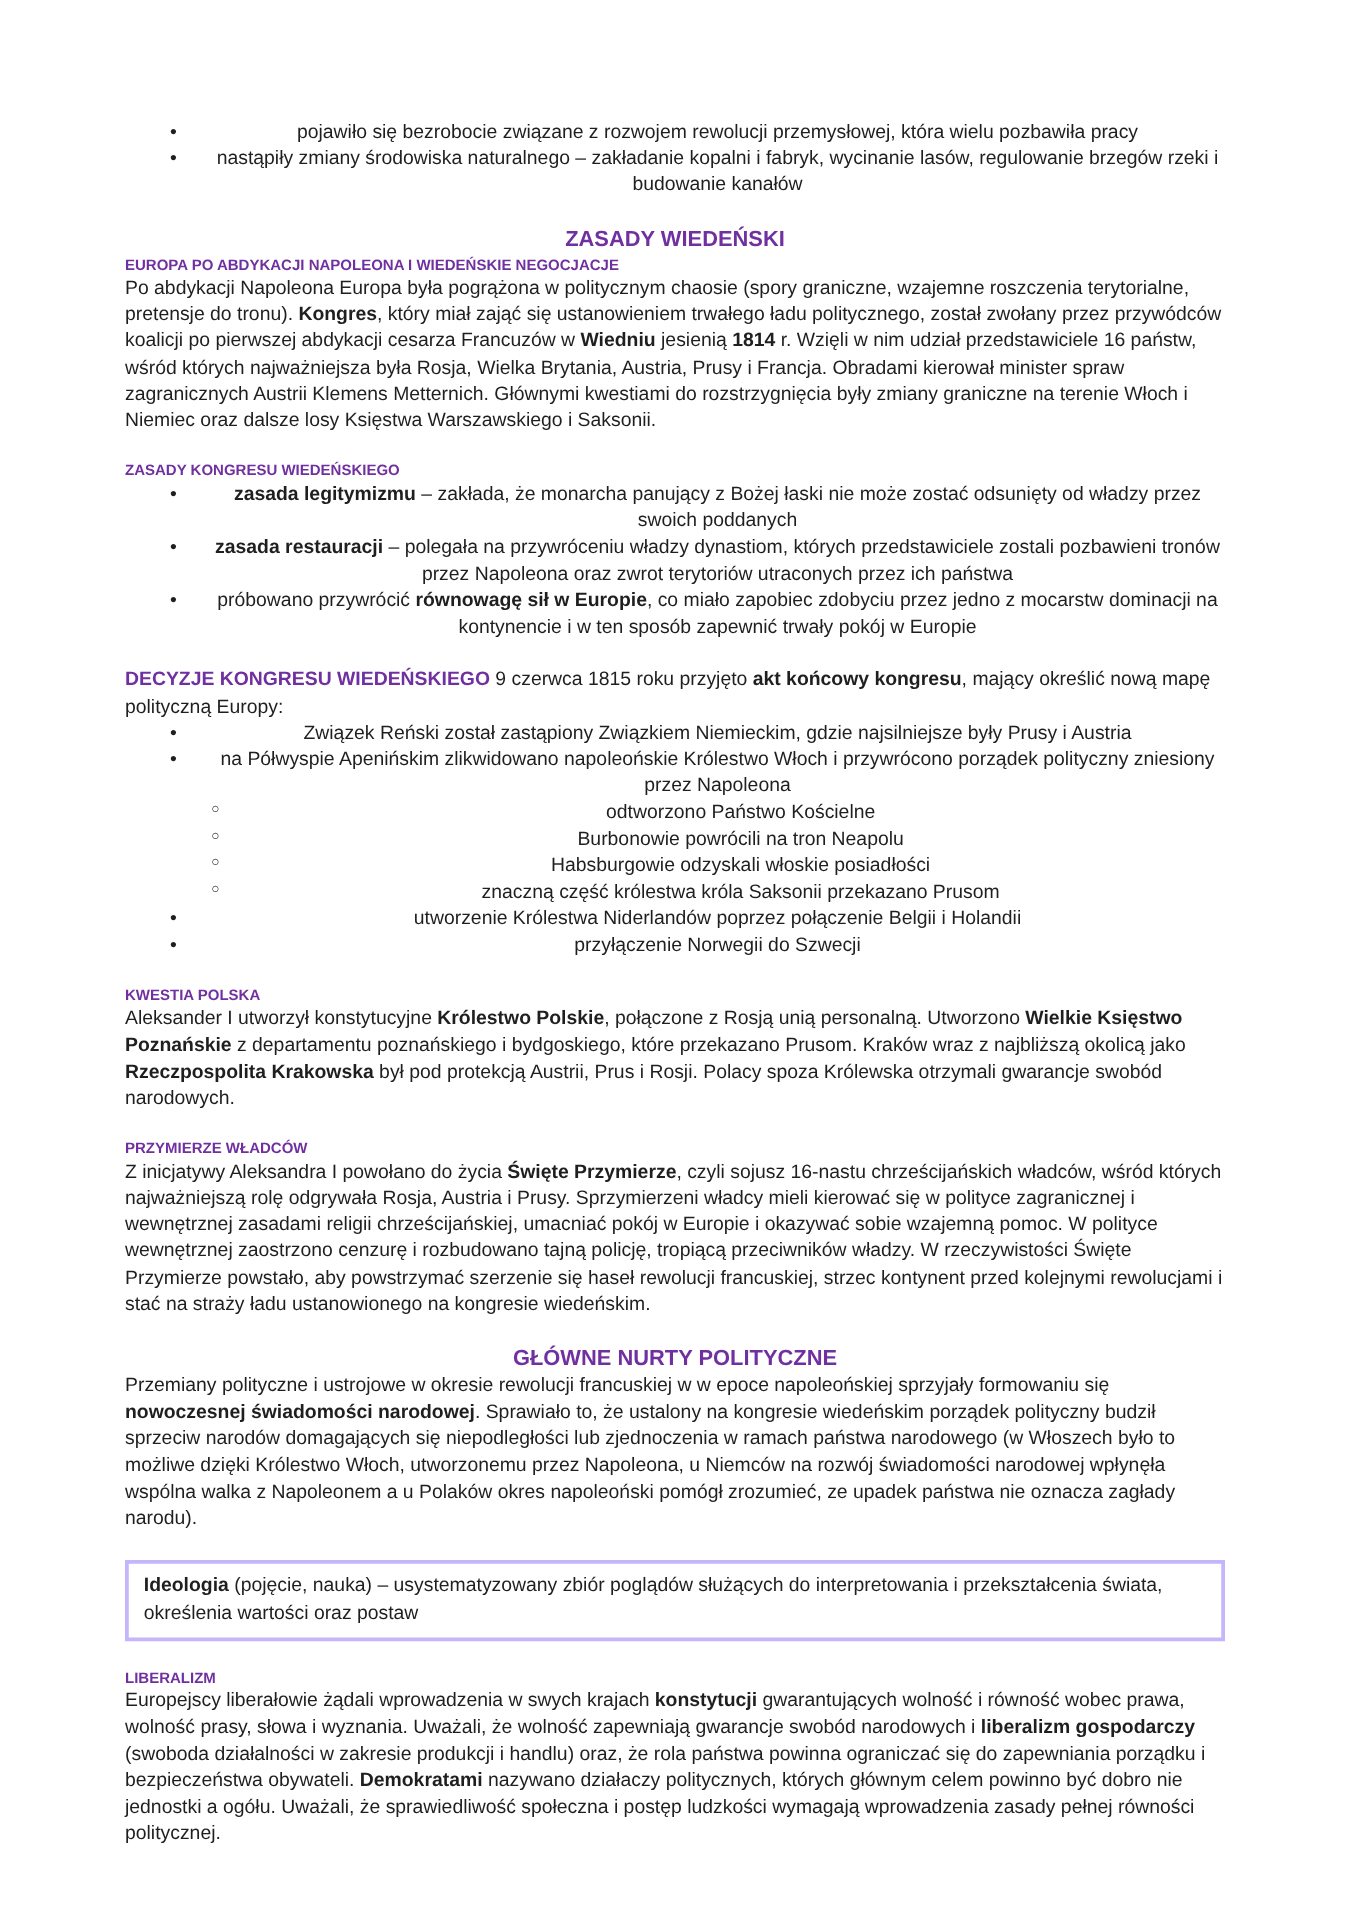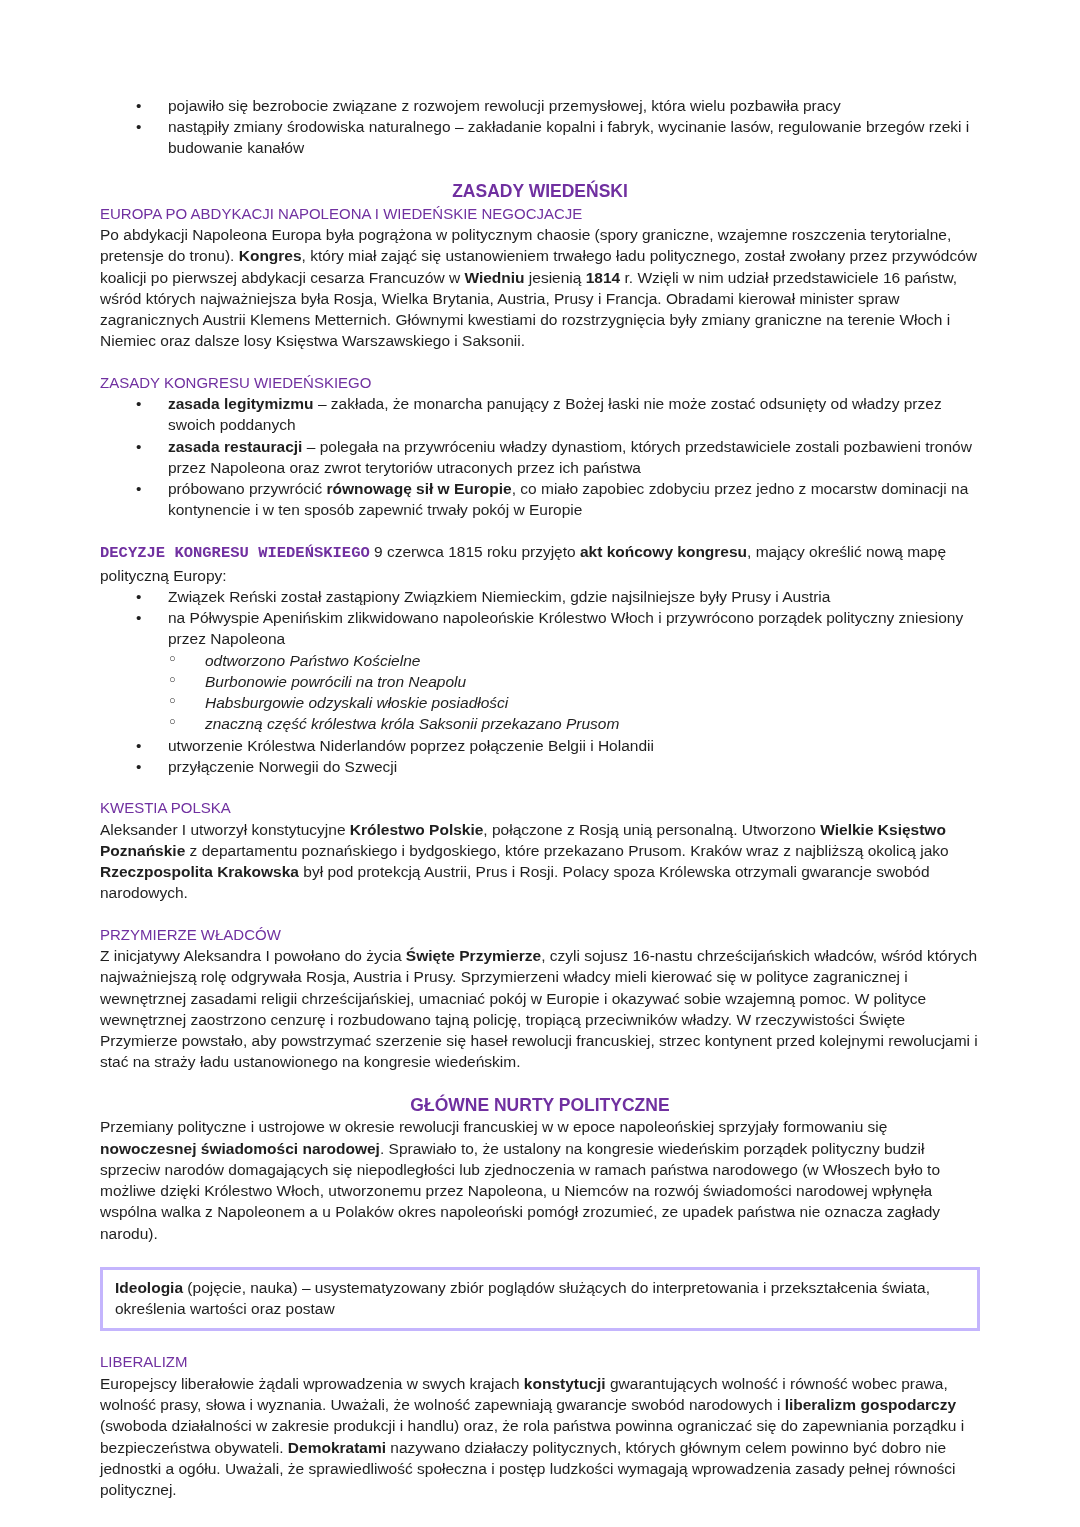--- a/index.html
+++ b/index.html
@@ -11,52 +11,53 @@
     width:1080px;
     min-height:1527px;
     box-sizing:border-box;
     padding:95px 100px 60px 100px;
     font-family:"Liberation Sans", sans-serif;
     font-size:15.5px;
     line-height:1.37;
     color:var(--text);
     background:#ffffff;
   }
-  .accent{color:var(--accent);font-family:Liberation Mono, monospace;}
+  .accent{color:var(--accent);}
   .doc-title{
     margin:22px 0 0 0;
     text-align:center;
     font-size:17.5px;
     font-weight:700;
     color:var(--accent);
     line-height:1.25;
   }
   h2.sub-heading{
     margin:21px 0 0 0;
-    font-size:15px;
-    font-weight:400;
+    font-size:12px;
+    font-weight:700;
     color:var(--accent);
     line-height:1.37;
   }
   h2.tight{margin-top:1px;}
   p.body{margin:0;}
   p.section-start{margin-top:21px;}
   
   ul.blist{list-style:none;margin:0;padding:0;}
   ul.blist > li{
     position:relative;
     padding-left:68px;
+    text-align:center;
   }
   ul.blist > li::before{
     content:"\2022";
     position:absolute;
     left:36px;
     top:0;
   }
-  ul.blist-sub{list-style:none;margin:0;padding:0;font-style:italic;}
+  ul.blist-sub{list-style:none;margin:0;padding:0;}
   ul.blist-sub > li{
     position:relative;
     padding-left:37px;
   }
   ul.blist-sub > li::before{
     content:"\25CB";
     position:absolute;
     left:1px;
     top:1px;
     font-size:11px;

